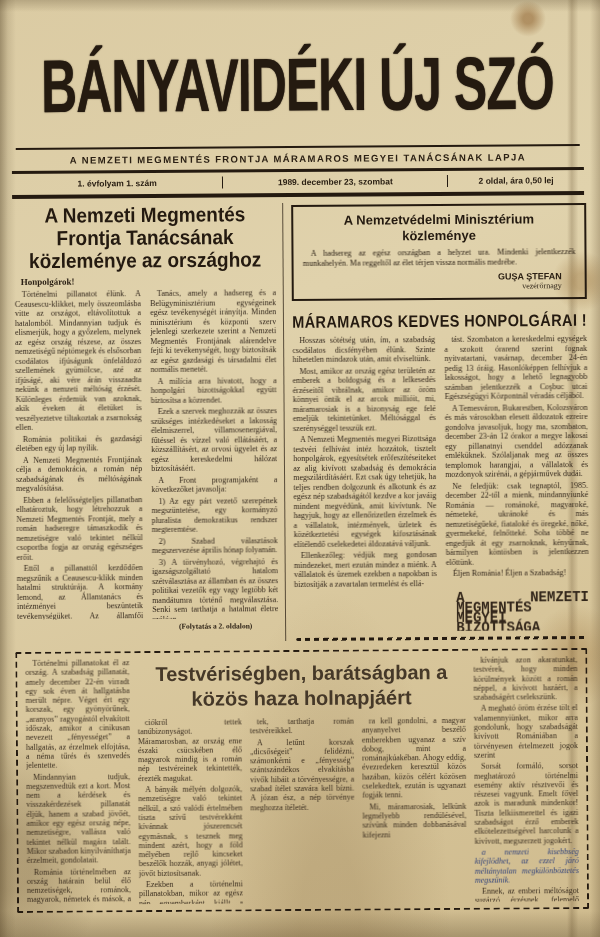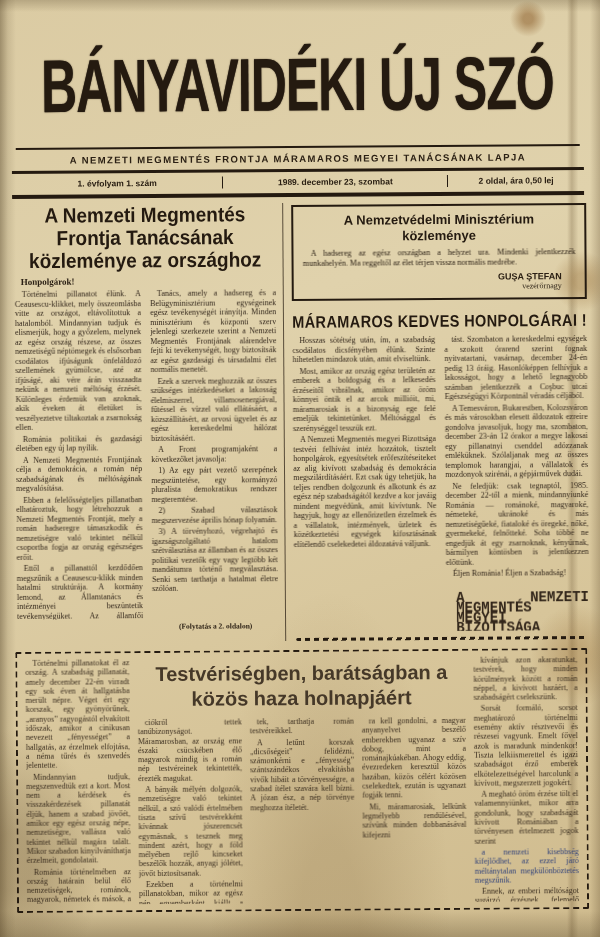--- a/index.html
+++ b/index.html
@@ -116,21 +116,21 @@
     grid-column:2/5;grid-row:1;align-self:center;margin:0 6px;
     text-align:center;font-family:"Liberation Sans",sans-serif;font-weight:bold;
     font-size:20px;line-height:25px;color:#453828;
   }
   .bcol{
     font-size:8px;line-height:9.3px;text-align:justify;color:#3a2d1e;
     overflow:hidden;
   }
   .bcol.tall{grid-row:1/3;}
   .bcol.short{grid-row:2;}
-  .blue-print{color:#31427a;margin:0 0 2px;text-indent:0;}
+  .blue-print{color:#31427a;margin:0 0 2px;text-indent:0;font-style:italic;}
   .body-blur{filter:blur(.22px);}
 </style>
 </head>
 <body>
 
 <div class="paper"></div>
 
 <div class="content">
 
   <div class="masthead-title">BÁNYAVIDÉKI ÚJ SZÓ</div>
@@ -151,20 +151,21 @@
       <div class="twocol body-blur">
         <div class="coltext">
             <p>Történelmi pillanatot élünk. A Ceausescu-klikket, mely összeomlásba vitte az országot, eltávolítottuk a hatalomból. Mindannyian tudjuk és elismerjük, hogy a győzelem, melynek az egész ország részese, az összes nemzetiségű néptömegek és elsősorban csodálatos ifjúságunk önfeláldozó szellemének gyümölcse, azé az ifjúságé, aki vére árán visszaadta nekünk a nemzeti méltóság érzését. Különleges érdemük van azoknak, akik éveken át életüket is veszélyeztetve tiltakoztak a zsarnokság ellen.</p>
             <p>Románia politikai és gazdasági életében egy új lap nyílik.</p>
             <p>A Nemzeti Megmentés Frontjának célja a demokrácia, a román nép szabadságának és méltóságának megvalósítása.</p>
             <p>Ebben a felelősségteljes pillanatban elhatároztuk, hogy létrehozzuk a Nemzeti Megmentés Frontját, mely a román hadseregre támaszkodik és nemzetiségre való tekintet nélkül csoportba fogja az ország egészséges erőit.</p>
             <p>Ettől a pillanattól kezdődően megszűnik a Ceausescu-klikk minden hatalmi struktúrája. A kormány lemond, az Államtanács és intézményei beszüntetik tevékenységüket. Az államfői teendőket a Nemzeti Megmentés Frontjának Tanácsa veszi át. Neki rendelődik alá a Legfelsőbb Katonai</p>
           </div>
         <div class="coltext">
             <p>Tanács, amely a hadsereg és a Belügyminisztérium egységeinek egész tevékenységét irányítja. Minden minisztérium és központi szerv jelenlegi szerkezete szerint a Nemzeti Megmentés Frontjának alárendelve fejti ki tevékenységét, hogy biztosítsák az egész gazdasági és társadalmi élet normális menetét.</p>
+            <p>A milícia arra hivatott, hogy a honpolgári bizottságokkal együtt biztosítsa a közrendet.</p>
             <p>Ezek a szervek meghozzák az összes szükséges intézkedéseket a lakosság élelmiszerrel, villamosenergiával, fűtéssel és vízzel való ellátásáért, a közszállításért, az orvosi ügyelet és az egész kereskedelmi hálózat biztosításáért.</p>
             <p>A Front programjaként a következőket javasolja:</p>
             <p>1) Az egy párt vezető szerepének megszüntetése, egy kormányzó pluralista demokratikus rendszer megteremtése.</p>
             <p>2) Szabad választások megszervezése április hónap folyamán.</p>
             <p>3) A törvényhozó, végrehajtó és igazságszolgáltató hatalom szétválasztása az államban és az összes politikai vezetők egy vagy legtöbb két mandátumra történő megválasztása. Senki sem tarthatja a hatalmat életre szólóan.</p>
           </div>
       </div>
       <div class="continuation">(Folytatás a 2. oldalon)</div>
     </div>
 
@@ -179,20 +180,21 @@
         </div>
       </div>
 
       <div>
         <h2 class="maramaros-headline">MÁRAMAROS KEDVES HONPOLGÁRAI !</h2>
         <div class="mcols body-blur">
           <div class="mcol">
               <p>Hosszas sötétség után, ím, a szabadság csodálatos dicsfényében élünk. Szinte hihetetlen mindazok után, amit elviseltünk.</p>
               <p>Most, amikor az ország egész területén az emberek a boldogság és a lelkesedés érzéseitől vibrálnak, amikor az öröm könnyei öntik el az arcok millióit, mi, máramarosiak is a bizonyság ege felé emeljük tekintetünket. Méltósággal és szerénységgel tesszük ezt.</p>
               <p>A Nemzeti Megmentés megyei Bizottsága testvéri felhívást intéz hozzátok, tisztelt honpolgárok, egyesítsétek erőfeszítéseiteket az alig kivívott szabadság és demokrácia megszilárdításáért. Ezt csak úgy tehetjük, ha teljes rendben dolgozunk és alkotunk és az egész nép szabadságától kezdve a kor javáig mindent megvédünk, amit kivívtunk. Ne hagyjuk, hogy az ellenőrizetlen érzelmek és a vállalatok, intézmények, üzletek és közétkeztetési egységek kifosztásának elítélendő cselekedetei áldozatává váljunk.</p>
+              <p>Ellenkezőleg: védjük meg gondosan mindezeket, mert ezután mindez a miénk. A vállalatok és üzemek ezekben a napokban is biztosítják a zavartalan termelést és ellá-</p>
             </div>
           <div class="mcol">
             <div>
                 <p>tást. Szombaton a kereskedelmi egységek a szokott órarend szerint fognak nyitvatartani, vasárnap, december 24-én pedig 13 óráig. Hasonlóképpen felhívjuk a lakosságot, hogy a lehető legnagyobb számban jelentkezzék a Coşbuc utcai Egészségügyi Központnál véradás céljából.</p>
                 <p>A Temesváron, Bukarestben, Kolozsváron és más városokban elesett áldozatok ezreire gondolva javasoljuk, hogy ma, szombaton, december 23-án 12 órakor a megye lakosai egy pillanatnyi csenddel adózzanak emléküknek. Szólaljanak meg az összes templomok harangjai, a vállalatok és mozdonyok szirénái, a gépjárművek dudái.</p>
                 <p>Ne feledjük: csak tegnaptól, 1985. december 22-től a mienk, mindannyiunké Románia — románoké, magyaroké, németeké, ukránoké és más nemzetiségűeké, fiataloké és öregeké, nőké, gyermekeké, felnőtteké. Soha többé ne engedjük át egy zsarnoknak, kényúrnak, bármilyen köntösben is jelentkezzen előttünk.</p>
                 <p>Éljen Románia! Éljen a Szabadság!</p>
               </div>
             <div class="m-signoff">A NEMZETI MEGMENTÉS MEGYEI BIZOTTSÁGA</div>
           </div>
@@ -219,22 +221,22 @@
         <p>tek, tarthatja román testvéreikkel.</p>
         <p>A letűnt korszak „dicsőségeit” felidézni, számonkérni e „fényesség” szántszándékos elvakításba vivők hibáit a törvényességre, a szabad ítélet szavára kell bízni. A józan ész, a nép törvénye meghozza ítéletét.</p>
       </div>
     <div class="bcol short body-blur" style="grid-column:4;">
         <p>ra kell gondolni, a magyar anyanyelvet beszélő emberekben ugyanaz a szív dobog, mint a románajkúakéban. Ahogy eddig, évezredeken keresztül közös hazában, közös célért közösen cselekedtek, ezután is ugyanazt fogják tenni.</p>
         <p>Mi, máramarosiak, lelkünk legmélyebb rendülésével, szívünk minden dobbanásával kifejezni</p>
       </div>
     <div class="bcol tall body-blur" style="grid-column:5;">
       <div>
           <p>kívánjuk azon akaratunkat, testvérek, hogy minden körülmények között a román néppel, a kivívott hazáért, a szabadságért cselekszünk.</p>
+          <p>A megható öröm érzése tölt el valamennyiünket, mikor arra gondolunk, hogy szabadságát kivívott Romániában a törvényesen értelmezett jogok szerint</p>
           <p>Sorsát formáló, sorsot meghatározó történelmi esemény aktív résztvevői és részesei vagyunk. Emelt fővel azok is maradunk mindenkor! Tiszta lelkiismerettel és igazi szabadságot érző emberek elkötelezettségével harcolunk a kivívott, megszerzett jogokért.</p>
-          <p>A megható öröm érzése tölt el valamennyiünket, mikor arra gondolunk, hogy szabadságát kivívott Romániában a törvényesen értelmezett jogok szerint</p>
         </div>
       <p class="blue-print">a nemzeti kisebbség kifejlődhet, az ezzel járó méltánytalan megkülönböztetés megszűnik.</p>
       <div>
           <p>Ennek, az emberi méltóságot sugárzó érzésnek, felemelő elismerésnek tudatában igaz testvérekként nyújtjuk kezünket.</p>
         </div>
     </div>
   </div>
 
 </div>
 

